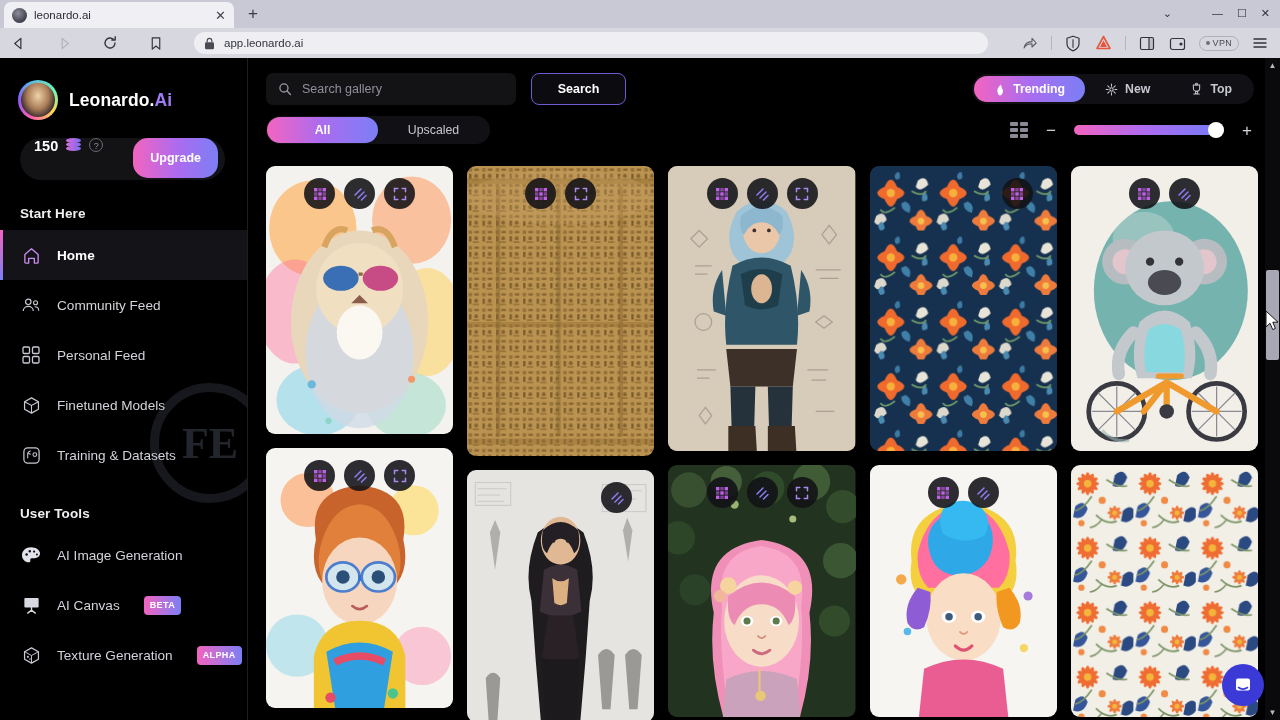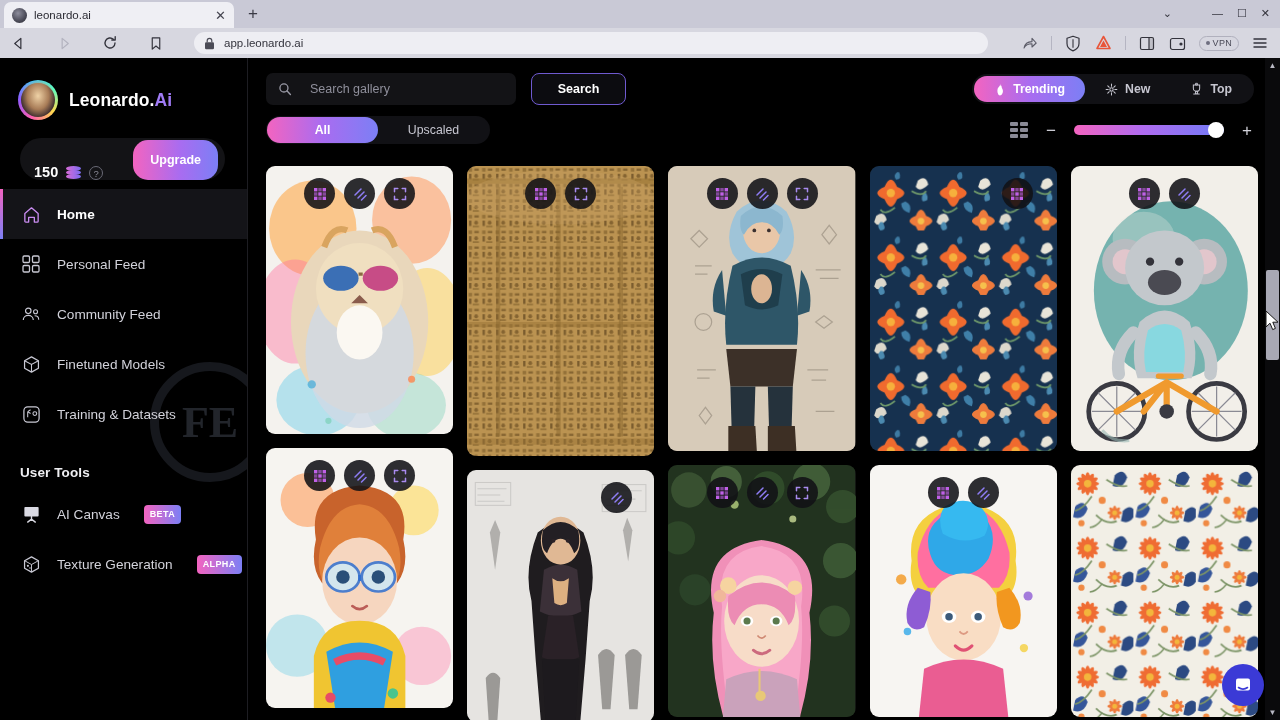--- a/index.html
+++ b/index.html
@@ -80,21 +80,21 @@
     background: #000; overflow: hidden; display: flex;
   }
 
   
   .sidebar {
     width: 248px; height: 662px; background: #000;
     border-right: 1px solid #1d1d22; position: relative; flex: 0 0 248px;
     overflow: hidden;
   }
   .wm-sidebar {
-    position: absolute; left: 150px; top: 304px; width: 120px; height: 120px;
+    position: absolute; left: 150px; top: 325px; width: 120px; height: 120px;
     border-radius: 50%; border: 9px solid rgba(40,44,52,0.55);
     display: flex; align-items: center; justify-content: center;
     font-size: 44px; color: rgba(42,46,54,0.8); font-weight: bold;
     font-family: "Liberation Serif", serif; pointer-events: none;
   }
   .brand { display: flex; align-items: center; gap: 11px; padding: 22px 0 0 18px; }
   .brand-logo {
     width: 40px; height: 40px; border-radius: 50%;
     background:
       radial-gradient(circle at 50% 42%, #f3d9a8 0%, #c99a6a 32%, rgba(0,0,0,0) 56%),
@@ -103,21 +103,21 @@
   }
   .brand-logo::after {
     content: ""; position: absolute; inset: 3px; border-radius: 50%;
     background: radial-gradient(ellipse at 50% 38%, #efd2a6 0%, #a87c57 45%, #2b2028 78%, #14101a 100%);
   }
   .brand-name { font-size: 17.5px; font-weight: bold; color: #fff; letter-spacing: .1px; }
   .brand-name .ai { color: #a07bf5; }
 
   .credits {
     margin: 18px 0 0 20px; width: 205px; height: 42px; border-radius: 21px;
-    background: #131316; display: flex; align-items: flex-end; padding: 0 7px 0 14px; gap: 8px;
+    background: #131316; display: flex; align-items: flex-start; padding: 0 7px 0 14px; gap: 8px;
   }
   .credits-num { font-size: 14.5px; font-weight: bold; color: #fff; }
   .coin-icon {
     width: 15px; height: 14px; position: relative; flex: 0 0 auto;
   }
   .coin-icon i {
     position: absolute; left: 0; width: 15px; height: 5px; border-radius: 50%;
     background: linear-gradient(90deg,#d86bd8,#7a6bf0); display: block;
   }
   .coin-icon i:nth-child(1){ top:0; }
@@ -158,21 +158,21 @@
     background: linear-gradient(90deg,#f364c0,#7c7ff5);
   }
 
   
   .main { flex: 1; height: 662px; position: relative; background: #000; overflow: hidden; }
 
   .toolbar { padding: 14px 26px 0 18px; }
   .toolrow1 { display: flex; align-items: center; height: 34px; }
   .searchbox {
     width: 250px; height: 32px; background: #131316; border-radius: 7px;
-    display: flex; align-items: center; gap: 18px; padding: 0 12px;
+    display: flex; align-items: center; gap: 10px; padding: 0 12px;
   }
   .search-ph { font-size: 12.5px; color: #8f8f9b; }
   .search-btn {
     margin-left: 15px; width: 95px; height: 32px; border-radius: 8px;
     border: 1px solid #6f5ad0; background: #0c0c10; color: #fff;
     font-size: 12.5px; font-weight: bold; display: flex; align-items: center; justify-content: center;
   }
   .sortgroup {
     margin-left: auto; height: 30px; background: #111115; border-radius: 15px;
     display: flex; align-items: center; padding: 2px;
@@ -375,51 +375,52 @@
         <span class="credits-num">150</span>
         <span class="coin-icon">
             <i></i>
             <i></i>
             <i></i>
           </span>
         <span class="q-icon">?</span>
         <button class="upgrade-btn">Upgrade</button>
       </div>
 
+      <div class="sec-label">Start Here</div>
 
       <div class="navlist">
         <div class="navitem active">
           <span class="nav-ico">
             <svg width="19" height="19" viewBox="0 0 20 20">
                 <path d="M3 9 10 3l7 6v8a1 1 0 0 1-1 1h-3v-5H7v5H4a1 1 0 0 1-1-1z" fill="none" stroke="#c98cf0" stroke-width="1.4" stroke-linejoin="round"></path>
               </svg>
           </span>
           <span class="nav-label">Home</span>
+        </div>
+        <div class="navitem">
+          <span class="nav-ico">
+            <svg width="20" height="18" viewBox="0 0 22 18">
+                <circle cx="8" cy="5.5" r="3" fill="none" stroke="#c9c9d4" stroke-width="1.3"></circle>
+                <circle cx="16" cy="6.5" r="2.2" fill="none" stroke="#c9c9d4" stroke-width="1.2"></circle>
+                <path d="M2.5 15.5c0-3 2.6-5 5.5-5s5.5 2 5.5 5" fill="none" stroke="#c9c9d4" stroke-width="1.3"></path>
+                <path d="M15 11c2.6 0 4.5 1.8 4.5 4.3" fill="none" stroke="#c9c9d4" stroke-width="1.2"></path>
+              </svg>
+          </span>
+          <span class="nav-label">Community Feed</span>
         </div>
         <div class="navitem">
           <span class="nav-ico">
             <svg width="18" height="18" viewBox="0 0 18 18">
                 <rect x="1" y="1" width="6.5" height="6.5" rx="1.2" fill="none" stroke="#c9c9d4" stroke-width="1.3"></rect>
                 <rect x="10.5" y="1" width="6.5" height="6.5" rx="1.2" fill="none" stroke="#c9c9d4" stroke-width="1.3"></rect>
                 <rect x="1" y="10.5" width="6.5" height="6.5" rx="1.2" fill="none" stroke="#c9c9d4" stroke-width="1.3"></rect>
                 <rect x="10.5" y="10.5" width="6.5" height="6.5" rx="1.2" fill="none" stroke="#c9c9d4" stroke-width="1.3"></rect>
               </svg>
           </span>
           <span class="nav-label">Personal Feed</span>
-        </div>
-        <div class="navitem">
-          <span class="nav-ico">
-            <svg width="20" height="18" viewBox="0 0 22 18">
-                <circle cx="8" cy="5.5" r="3" fill="none" stroke="#c9c9d4" stroke-width="1.3"></circle>
-                <circle cx="16" cy="6.5" r="2.2" fill="none" stroke="#c9c9d4" stroke-width="1.2"></circle>
-                <path d="M2.5 15.5c0-3 2.6-5 5.5-5s5.5 2 5.5 5" fill="none" stroke="#c9c9d4" stroke-width="1.3"></path>
-                <path d="M15 11c2.6 0 4.5 1.8 4.5 4.3" fill="none" stroke="#c9c9d4" stroke-width="1.2"></path>
-              </svg>
-          </span>
-          <span class="nav-label">Community Feed</span>
         </div>
         <div class="navitem">
           <span class="nav-ico">
             <svg width="19" height="19" viewBox="0 0 20 20">
                 <path d="M10 2 17.3 6v8L10 18 2.7 14V6z" fill="none" stroke="#c9c9d4" stroke-width="1.3" stroke-linejoin="round"></path>
                 <path d="M2.7 6 10 10l7.3-4M10 10v8" fill="none" stroke="#c9c9d4" stroke-width="1.1"></path>
               </svg>
           </span>
           <span class="nav-label">Finetuned Models</span>
         </div>
@@ -431,20 +432,32 @@
                 <circle cx="13.5" cy="9" r="2" fill="none" stroke="#c9c9d4" stroke-width="1.1"></circle>
               </svg>
           </span>
           <span class="nav-label">Training &amp; Datasets</span>
         </div>
       </div>
 
       <div class="sec-label">User Tools</div>
 
       <div class="navlist">
+        <div class="navitem">
+          <span class="nav-ico">
+            <svg width="20" height="19" viewBox="0 0 20 19">
+                <path d="M10 1.2C4.9 1.2 1 4.7 1 9.2c0 4.2 3.3 7.1 6.5 7.1 1.6 0 2.1-1 1.8-2.1-.3-1.2.4-2 1.7-2h2.6c3 0 5.4-1.9 5.4-4.6 0-3.6-4-6.4-9-6.4z" fill="#e2e2ea"></path>
+                <circle cx="5.6" cy="8.6" r="1.25" fill="#0c0c10"></circle>
+                <circle cx="8.8" cy="5.3" r="1.2" fill="#0c0c10"></circle>
+                <circle cx="13.1" cy="5.6" r="1.1" fill="#0c0c10"></circle>
+                <circle cx="15.9" cy="8.4" r="1" fill="#0c0c10"></circle>
+              </svg>
+          </span>
+          <span class="nav-label">AI Image Generation</span>
+        </div>
         <div class="navitem">
           <span class="nav-ico">
             <svg width="19" height="19" viewBox="0 0 20 20">
                 <rect x="2.5" y="2" width="15" height="10" rx="1" fill="#d9d9e2"></rect>
                 <path d="M10 12v3M6 18l4-3 4 3" stroke="#d9d9e2" stroke-width="1.5" fill="none" stroke-linecap="round"></path>
               </svg>
           </span>
           <span class="nav-label">AI Canvas</span>
           <span class="badge">BETA</span>
         </div>

